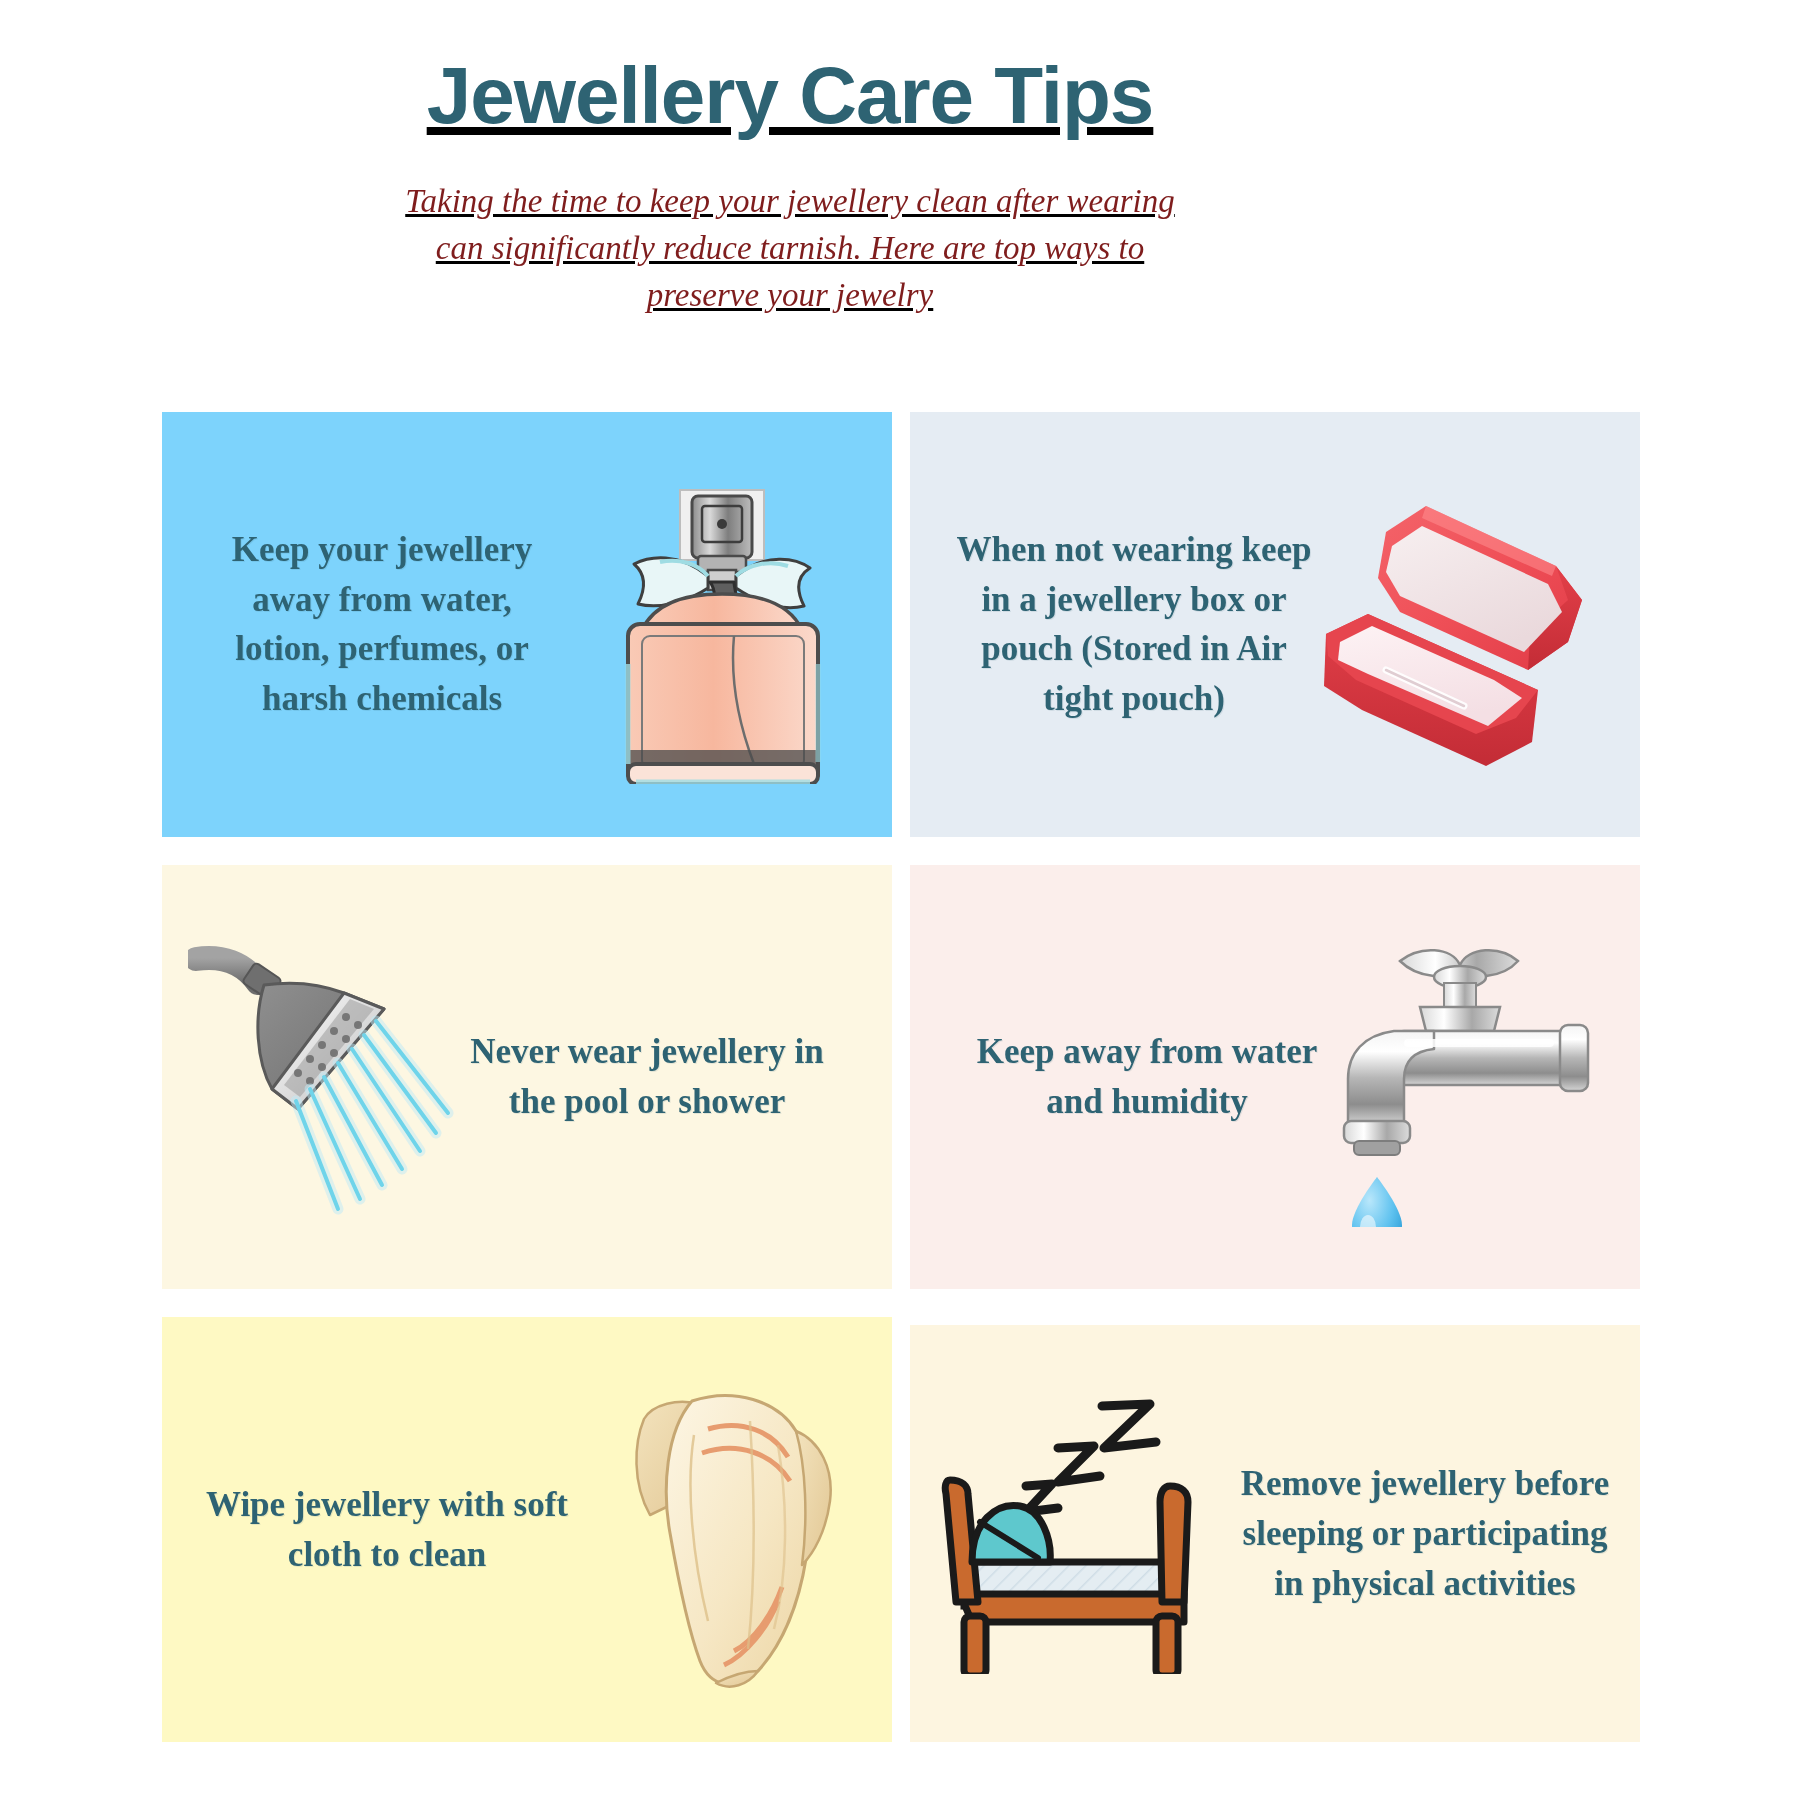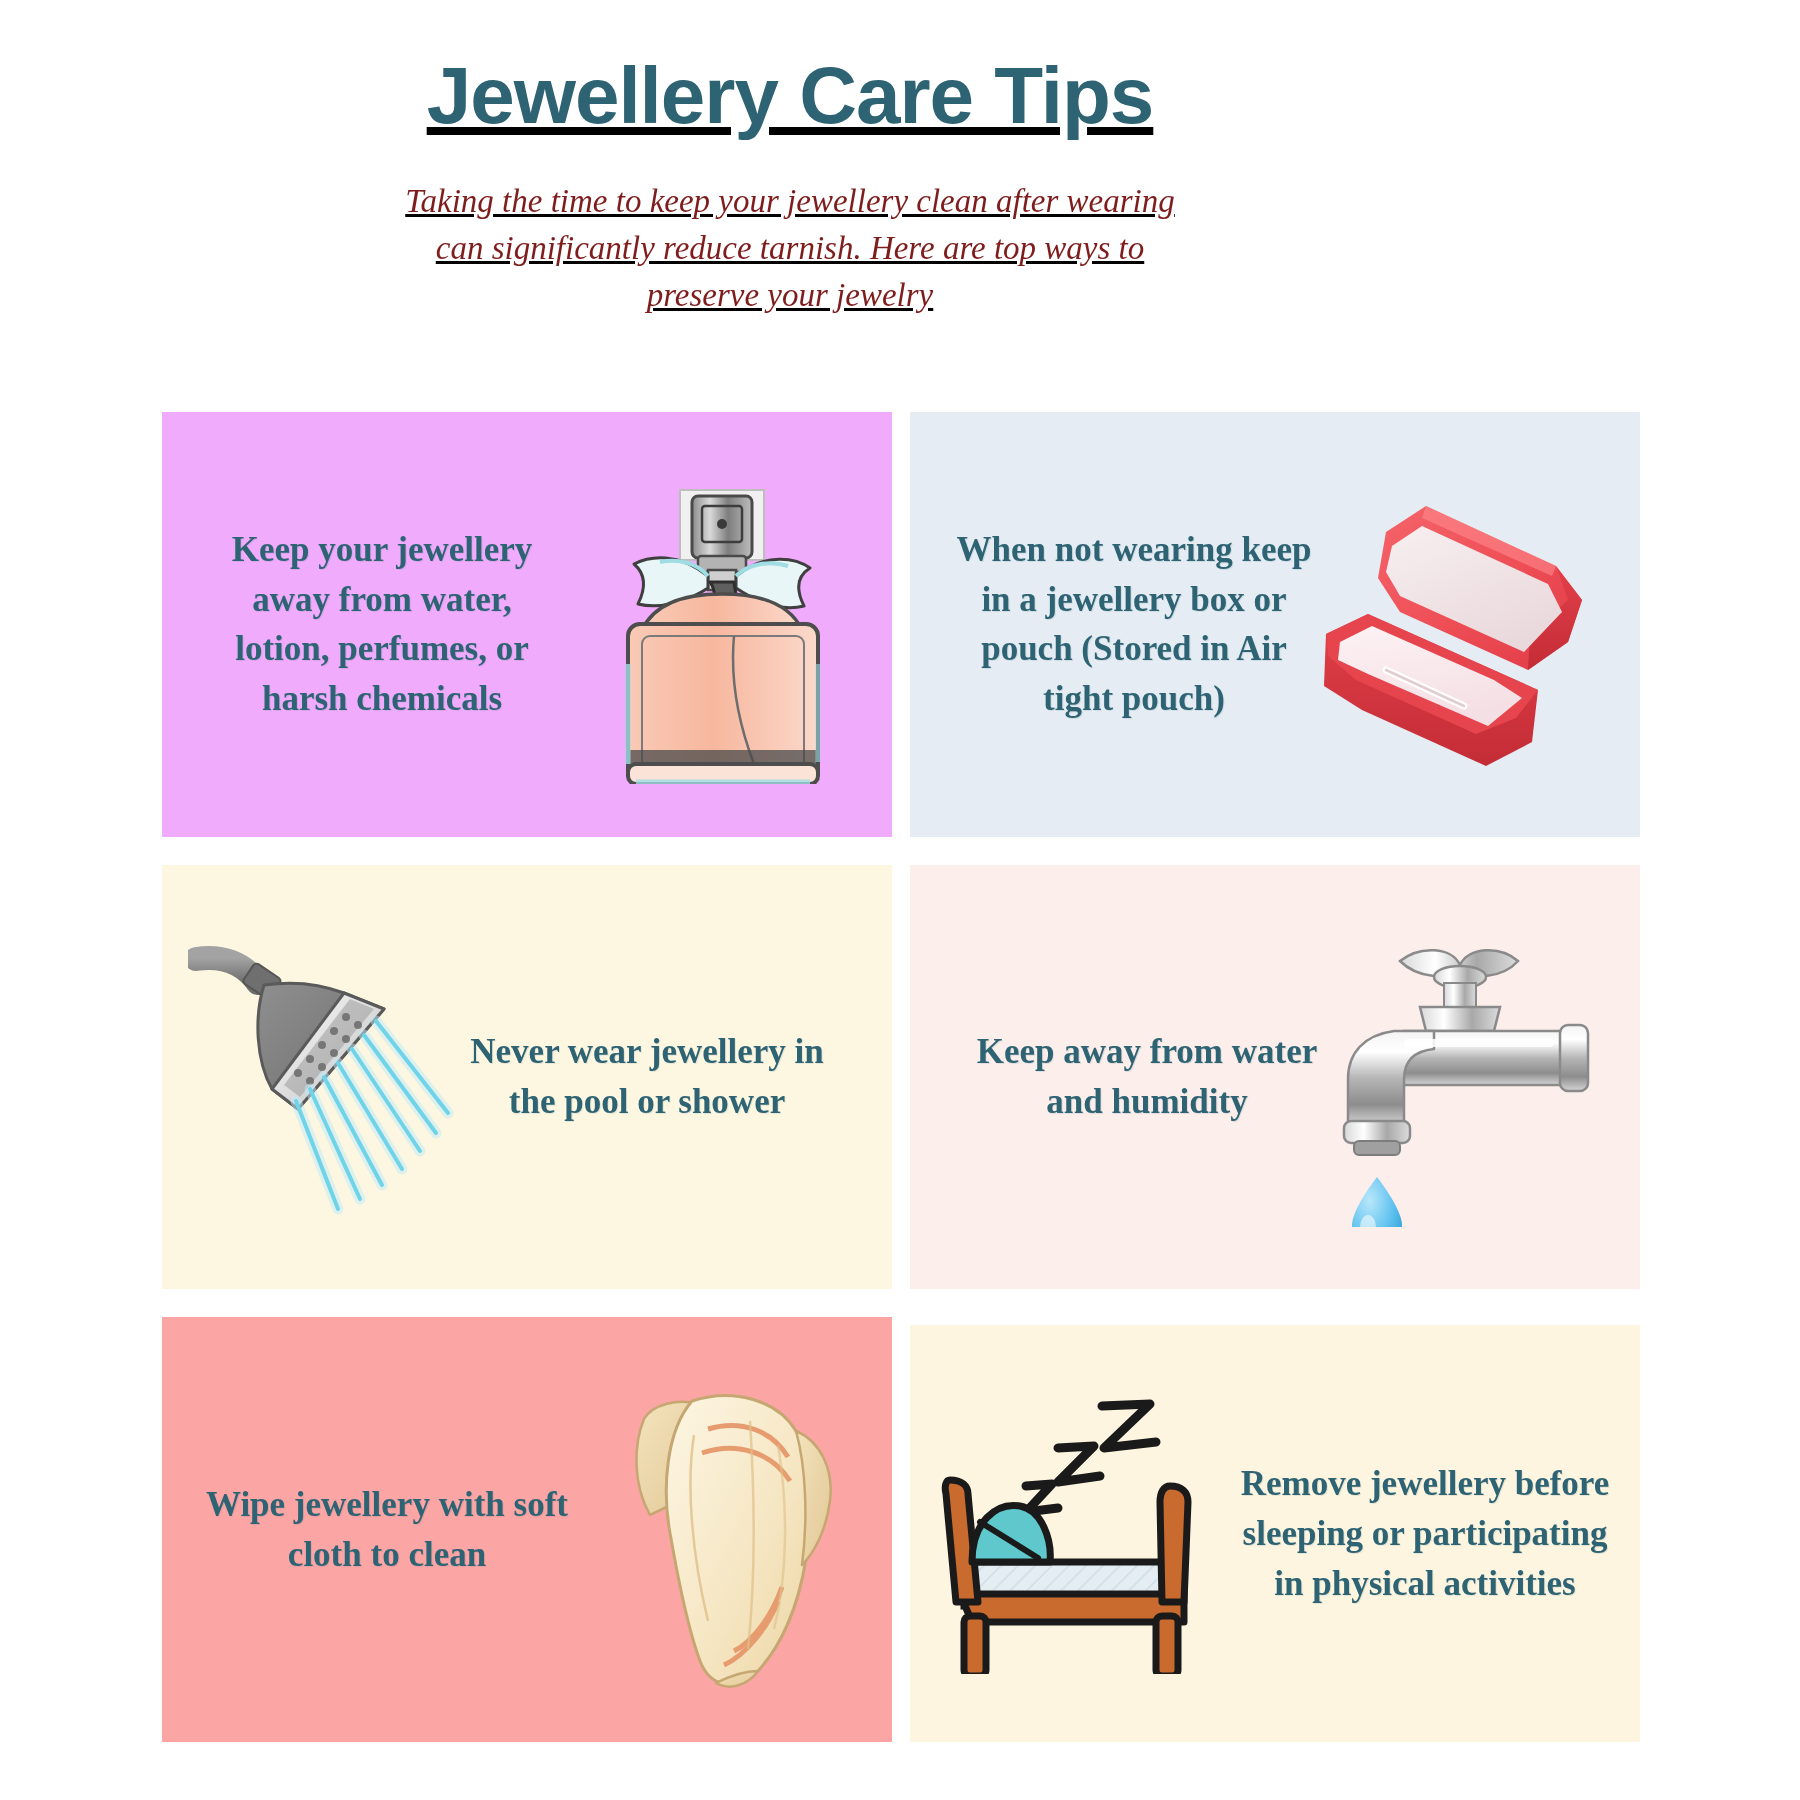--- a/index.html
+++ b/index.html
@@ -76,37 +76,37 @@
     text-shadow: 1px 1px 0 rgba(46,99,115,0.12);
   }
   .card-art {
     display: flex;
     align-items: center;
     justify-content: center;
     flex: none;
   }
 
   
-  .card-1 { background: #f0abfc; padding: 0 34px; }
+  .card-1 { background: #7dd3fc; padding: 0 34px; }
   .card-1 .card-text { flex: 1 1 auto; padding-left: 10px; }
   .card-1 .card-art { width: 300px; height: 320px; }
   
   .card-2 { background: #e5ecf3; padding: 0 24px; }
   .card-2 .card-text { flex: 1 1 auto; padding-left: 18px; }
   .card-2 .card-art { width: 300px; height: 300px; }
   
   .card-3 { background: #fdf7e2; padding: 0 26px; }
   .card-3 .card-text { flex: 1 1 auto; padding-right: 30px; text-align: center; }
   .card-3 .card-art { width: 270px; height: 280px; }
   
   .card-4 { background: #fbeeeb; padding: 0 26px; }
   .card-4 .card-text { flex: 1 1 auto; padding-left: 34px; text-align: center; }
   .card-4 .card-art { width: 290px; height: 300px; }
   
-  .card-5 { background: #fca5a5; padding: 16px 30px; }
+  .card-5 { background: #fef9c3; padding: 16px 30px; }
   .card-5 .card-text { flex: 1 1 auto; }
   .card-5 .card-art { width: 280px; height: 330px; }
   
   .card-6 { background: #fdf5e0; padding: 0 24px; margin-top: 8px; }
   .card-6 .card-text { flex: 1 1 auto; padding-left: 10px; }
   .card-6 .card-art { width: 290px; height: 280px; }
 
   svg { display: block; }
 </style>
 </head>

